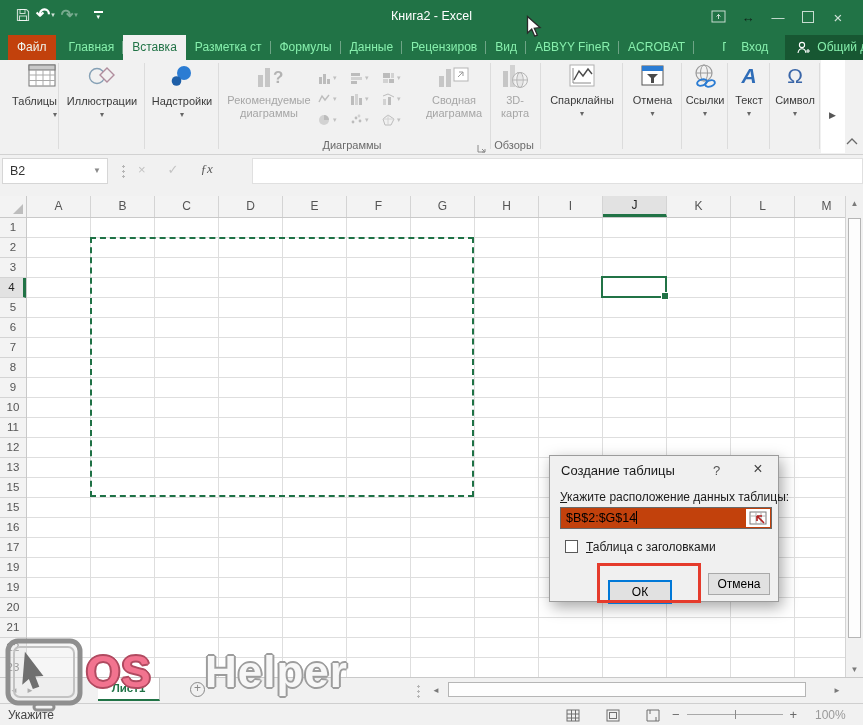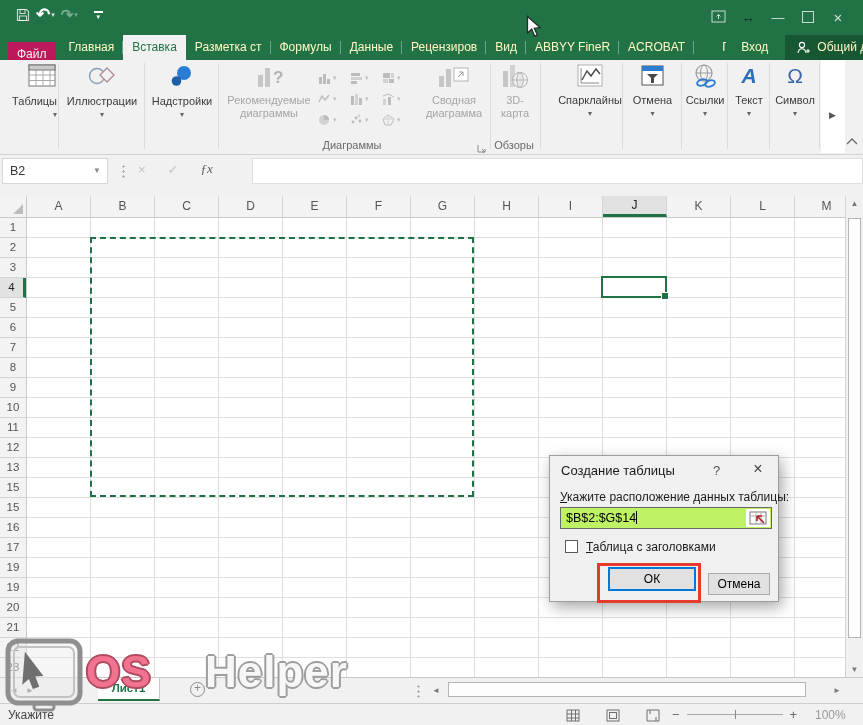--- a/index.html
+++ b/index.html
@@ -16,23 +16,23 @@
   .ddv.dim{color:rgba(255,255,255,.4);}
   .qat-cust{display:flex;flex-direction:column;align-items:center;margin-left:10px;}
   .qat-cust .bar{width:9px;border-top:2px solid #fff;margin-bottom:1px;}
   .qat-cust .chv{font-size:7px;color:#fff;line-height:5px;}
   .win-title{position:absolute;left:200px;right:200px;top:0;height:35px;line-height:32px;
     text-align:center;color:#fff;font-size:12.5px;}
   .wctrl{position:absolute;top:0;height:35px;display:flex;align-items:center;color:rgba(255,255,255,.8);}
   .wbtn{width:30px;text-align:center;font-size:13px;}
   
   .tabbar{position:absolute;left:0;top:35px;width:863px;height:25px;background:#217346;display:flex;padding-left:8px;box-sizing:border-box;}
-  .tab{color:#fef9c3;font-size:12px;line-height:25px;padding:0 9px;white-space:nowrap;position:relative;}
+  .tab{color:#86efac;font-size:12px;line-height:25px;padding:0 9px;white-space:nowrap;position:relative;}
   .tab.sep::after{content:"";position:absolute;right:0;top:6px;bottom:6px;width:1px;background:rgba(255,255,255,.35);}
-  .tab.file{background:#be185d;color:#eef4ee;margin-right:4px;margin-top:7px;}
+  .tab.file{background:#c2410c;color:#eef4ee;margin-right:4px;}
   .tab.active{background:#f1f1f1;color:#217346;}
   .tab.help{display:flex;align-items:center;gap:5px;margin-left:14px;max-width:76px;overflow:hidden;}
   .tab.login{margin-left:6px;}
   .tab.share{background:#175732;display:flex;align-items:center;gap:6px;margin-left:8px;margin-right:16px;padding:0 12px;}
   
   .ribbon{position:absolute;left:0;top:60px;width:863px;height:94px;background:#f1f1f1;border-bottom:1px solid #d2d2d2;}
   .gsep{position:absolute;top:3px;bottom:5px;width:1px;background:#dcdcdc;}
   .bigbtn{position:absolute;top:3px;display:flex;flex-direction:column;align-items:center;}
   .bigbtn .lbl{font-size:11px;color:#3b3b3b;margin-top:5px;white-space:nowrap;line-height:13px;}
   .bigbtn .lbl2{font-size:11px;color:#3b3b3b;white-space:nowrap;line-height:13px;}
@@ -94,27 +94,27 @@
   .zline .ztick{position:absolute;left:48px;top:-4px;width:1px;height:9px;background:#8a8a8a;}
   .zpct{position:absolute;left:815px;top:4px;font-size:12px;color:#9a9a9a;}
   
   .dialog{position:absolute;left:549px;top:455px;width:230px;height:147px;background:#f0f0f0;border:1px solid #9c9c9c;
     box-shadow:3px 5px 14px rgba(0,0,0,.35);box-sizing:border-box;z-index:40;font-size:12px;color:#1a1a1a;}
   .dlg-title{position:absolute;left:11px;top:7px;font-size:13px;}
   .dlg-help{position:absolute;left:163px;top:7px;font-size:13px;color:#555;}
   .dlg-close{position:absolute;left:198px;top:4px;font-size:16px;color:#444;width:20px;text-align:center;}
   .dlg-label{position:absolute;left:10px;top:34px;white-space:nowrap;}
   .u{text-decoration:underline;}
-  .dlg-inputwrap{position:absolute;left:10px;top:51px;width:212px;height:22px;background:#bef264;border:1px solid #696969;box-sizing:border-box;}
+  .dlg-inputwrap{position:absolute;left:10px;top:51px;width:212px;height:22px;background:#c2410c;border:1px solid #696969;box-sizing:border-box;}
   .dlg-inputtext{position:absolute;left:5px;top:3px;font-size:12.5px;color:#000;white-space:nowrap;}
   .caret{display:inline-block;width:1px;height:13px;background:#000;vertical-align:-2px;}
   .rangesel{position:absolute;right:1px;top:1px;width:24px;height:18px;background:#fff;display:flex;align-items:center;justify-content:center;}
   .dlg-chk{position:absolute;left:15px;top:84px;width:13px;height:13px;background:#fff;border:1px solid #595959;box-sizing:border-box;}
   .dlg-chklabel{position:absolute;left:36px;top:84px;white-space:nowrap;}
-  .btn-ok{position:absolute;left:58px;top:111px;width:88px;height:24px;background:#e1e1e1;border:2px solid #0078d7;box-sizing:border-box;
+  .btn-ok{position:absolute;left:58px;top:124px;width:64px;height:24px;background:#e1e1e1;border:2px solid #0078d7;box-sizing:border-box;
     text-align:center;font-size:12px;line-height:20px;color:#000;}
   .btn-cancel{position:absolute;left:158px;top:117px;width:62px;height:22px;background:#e1e1e1;border:1px solid #a9a9a9;box-sizing:border-box;
     text-align:center;font-size:12px;line-height:20px;color:#000;}
   .redbox{position:absolute;left:597px;top:563px;width:104px;height:40px;border:3px solid #e53b2c;box-sizing:border-box;z-index:45;}
   
   .watermark{position:absolute;left:0;top:632px;width:420px;height:90px;z-index:50;pointer-events:none;}
   .wm-text{position:absolute;top:16px;font-size:44px;font-weight:bold;letter-spacing:1px;line-height:48px;}
   .wm-os{left:86px;color:#f2738f;text-shadow:-2px 0 #b04a60,2px 0 #b04a60,0 -2px #b04a60,0 2px #b04a60,-1px -1px #b04a60,1px 1px #b04a60,1px -1px #b04a60,-1px 1px #b04a60;}
   .wm-helper{left:205px;color:#f7f7f7;text-shadow:-2px 0 #9d9d9d,2px 0 #9d9d9d,0 -2px #9d9d9d,0 2px #9d9d9d,-1px -1px #9d9d9d,1px 1px #9d9d9d,1px -1px #9d9d9d,-1px 1px #9d9d9d;}
   .cursor{position:absolute;z-index:60;}
@@ -139,20 +139,21 @@
         </span>
       <span class="ico">
           <span class="redo-g">↷</span>
           <span class="ddv dim">▾</span>
         </span>
       <span class="qat-cust">
           <span class="bar"></span>
           <span class="chv">▾</span>
         </span>
     </div>
+    <div class="win-title">Книга2 - Excel</div>
     <div class="wctrl" style="right:10px;">
       <span class="wbtn">
         <svg width="15" height="13" viewBox="0 0 15 13">
             <rect x="1" y="1" width="13" height="11" fill="none" stroke="rgba(255,255,255,0.75)" stroke-width="1"></rect>
             <path d="M7.5 9V4.5M5.5 6.5l2-2 2 2" fill="none" stroke="rgba(255,255,255,0.75)" stroke-width="1"></path>
           </svg>
       </span>
       <span class="wbtn" style="color:#10231a;font-weight:bold;">↔</span>
       <span class="wbtn">—</span>
       <span class="wbtn" style="font-size:11px;"><span style="display:inline-block;width:10px;height:10px;border:1px solid rgba(255,255,255,0.75);"></span></span>
@@ -329,21 +330,21 @@
           <circle cx="20" cy="17" r="7.5" fill="rgba(241,241,241,0.75)" stroke="#b5b5b5"></circle>
           <ellipse cx="20" cy="17" rx="3.2" ry="7.5" fill="none" stroke="#b5b5b5"></ellipse>
           <path d="M12.5 17h15" stroke="#b5b5b5"></path>
         </svg>
       <span class="lbl">3D-</span>
       <span class="lbl2">карта</span>
     </div>
     <div class="grplbl" style="left:488px;width:52px;">Обзоры</div>
     <div class="gsep" style="left:540px;"></div>
 
-    <div class="bigbtn" style="left:542px;width:80px;margin-left:8px;">
+    <div class="bigbtn" style="left:542px;width:80px;">
       <svg width="28" height="26" viewBox="0 0 28 26">
           <rect x="2" y="2" width="24" height="21" fill="#fff" stroke="#b0b0b0"></rect>
           <path d="M5 5v15h18" fill="none" stroke="#8a8a8a"></path>
           <polyline points="6,17 11,8 15,13 20,6 24,11" fill="none" stroke="#4a4a4a" stroke-width="1.4"></polyline>
         </svg>
       <span class="lbl">Спарклайны</span>
       <span class="dd">▾</span>
     </div>
     <div class="gsep" style="left:622px;"></div>
 

